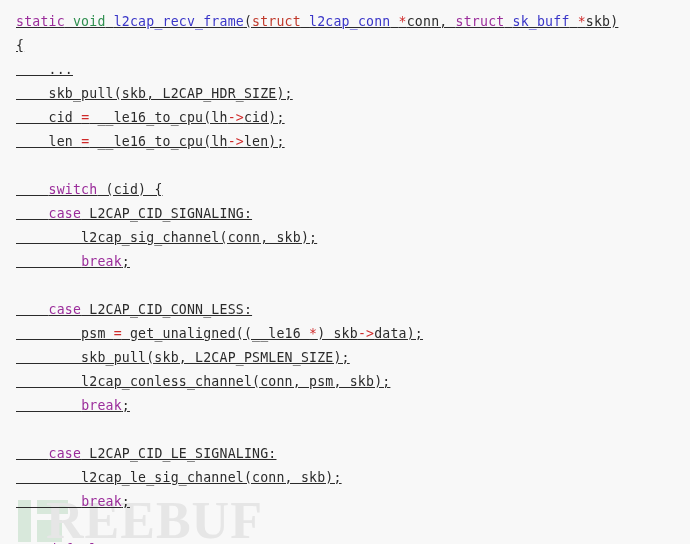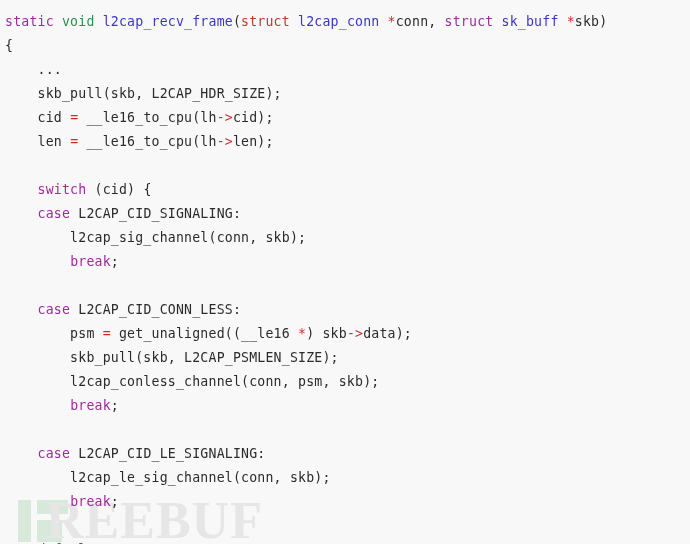--- a/index.html
+++ b/index.html
@@ -61,22 +61,23 @@
     margin: 0;
     box-sizing: border-box;
     z-index: 2;
   }
   .code-line {
     height: 24px;
     line-height: 24px;
     font-size: 13.2px;
     white-space: pre;
     color: #2b2b2b;
-    padding-left: 5px;
+    padding-left: 16px;
     letter-spacing: 0.2px;
+    text-decoration: underline;
   }
   .code-line.blank { color: transparent; }
 
   
   .t-kw    { color: #9b2d9b; }
   .t-type  { color: #2f8f4f; }
   .t-fn    { color: #3a36c8; }
   .t-ident { color: #3a36c8; }
   .t-op    { color: #cf2a2a; }
   .t-plain { color: #2b2b2b; }

